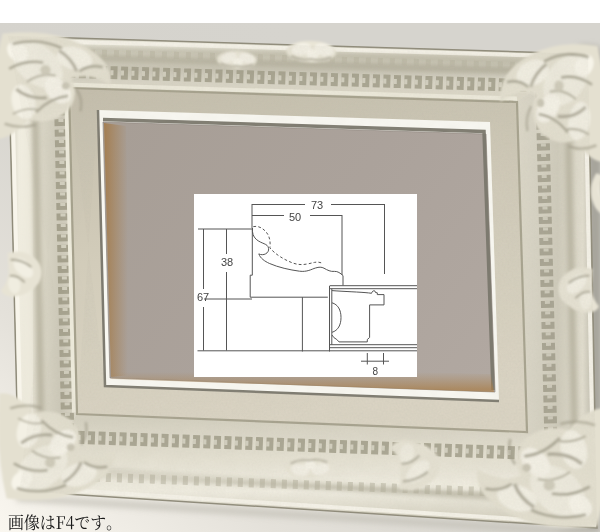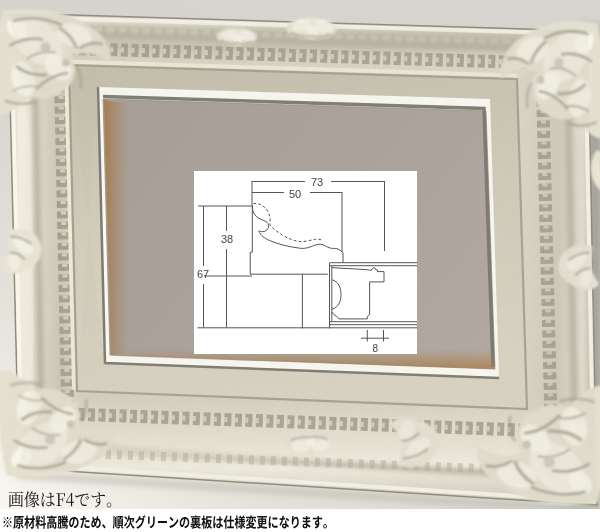--- a/index.html
+++ b/index.html
@@ -1,16 +1,16 @@
 <!DOCTYPE html>
 <html><head><meta charset="utf-8">
 <style>
 html,body{margin:0;padding:0;background:#ffffff;width:600px;height:532px;overflow:hidden;
 font-family:"Liberation Sans",sans-serif;}
-#stage{position:relative;width:600px;height:468px;}
+#stage{position:relative;width:600px;height:468px;margin-top:23px;}
 </style></head>
 <body>
 <div id="stage">
 <svg width="600" height="532" viewBox="0 0 600 532">
 <defs>
 <linearGradient id="wallG" x1="0" y1="509" x2="360" y2="60" gradientUnits="userSpaceOnUse">
  <stop offset="0" stop-color="#faf7f0"></stop>
           <stop offset="0.3" stop-color="#e4e1da"></stop>
  <stop offset="0.65" stop-color="#d5d3cd"></stop>
           <stop offset="1" stop-color="#d6d4ce"></stop>

